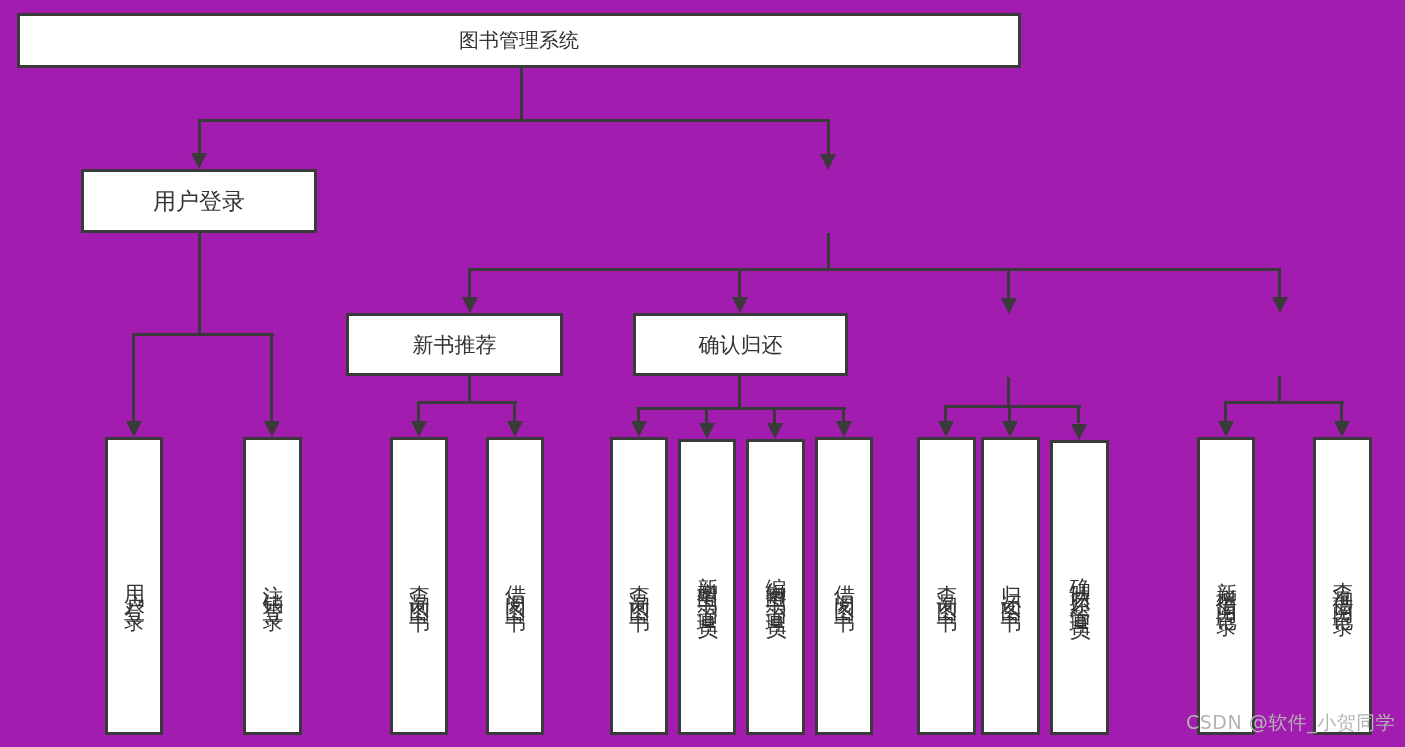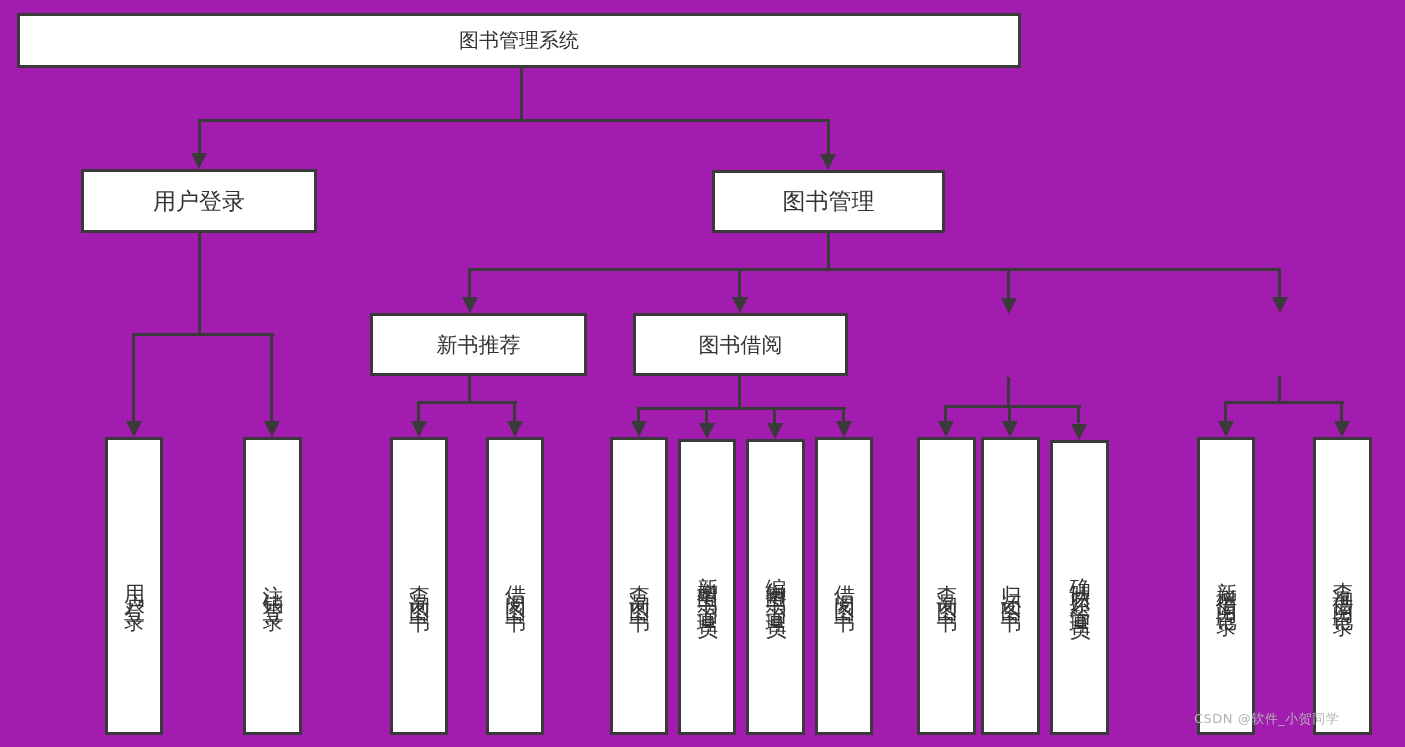--- a/index.html
+++ b/index.html
@@ -22,46 +22,43 @@
   .hline,.vline{position:absolute;background:#3a3a3a;}
   .hline{height:3px;}
   .vline{width:3px;}
   .arrow{
     position:absolute;width:0;height:0;
     border-left:8px solid transparent;border-right:8px solid transparent;
     border-top:16px solid #3a3a3a;
   }
   .watermark{
     position:absolute;left:1186px;top:710px;z-index:5;
-    font-size:13px;color:#b3b3b3;letter-spacing:0.5px;white-space:nowrap;margin-left:8px;
+    font-size:19px;color:#b3b3b3;letter-spacing:0.5px;white-space:nowrap;
   }
 </style>
 </head>
 <body>
 
 <div id="canvas">
 
   <div class="node root" style="left:17px;top:13px;width:1004px;height:55px;">
     <span>图书管理系统</span>
   </div>
 
   <div class="node l2" style="left:81px;top:169px;width:236px;height:64px;">
     <span>用户登录</span>
   </div>
 
-  <div class="node l2" style="left:712px;top:170px;width:233px;height:63px;">
-    <span>图书管理</span>
-  </div>
 
-  <div class="node l3" style="left:370px;top:313px;width:217px;height:63px;">
+  <div class="node l3" style="left:346px;top:313px;width:217px;height:63px;">
     <span>新书推荐</span>
   </div>
 
   <div class="node l3" style="left:633px;top:313px;width:215px;height:63px;">
-    <span>图书借阅</span>
+    <span>确认归还</span>
   </div>
 
 
 
   <div class="node leaf" style="left:105px;top:437px;width:58px;height:298px;">
     <span class="vlabel">用户登录</span>
   </div>
 
   <div class="node leaf" style="left:243px;top:437px;width:59px;height:298px;">
     <span class="vlabel">注销登录</span>

